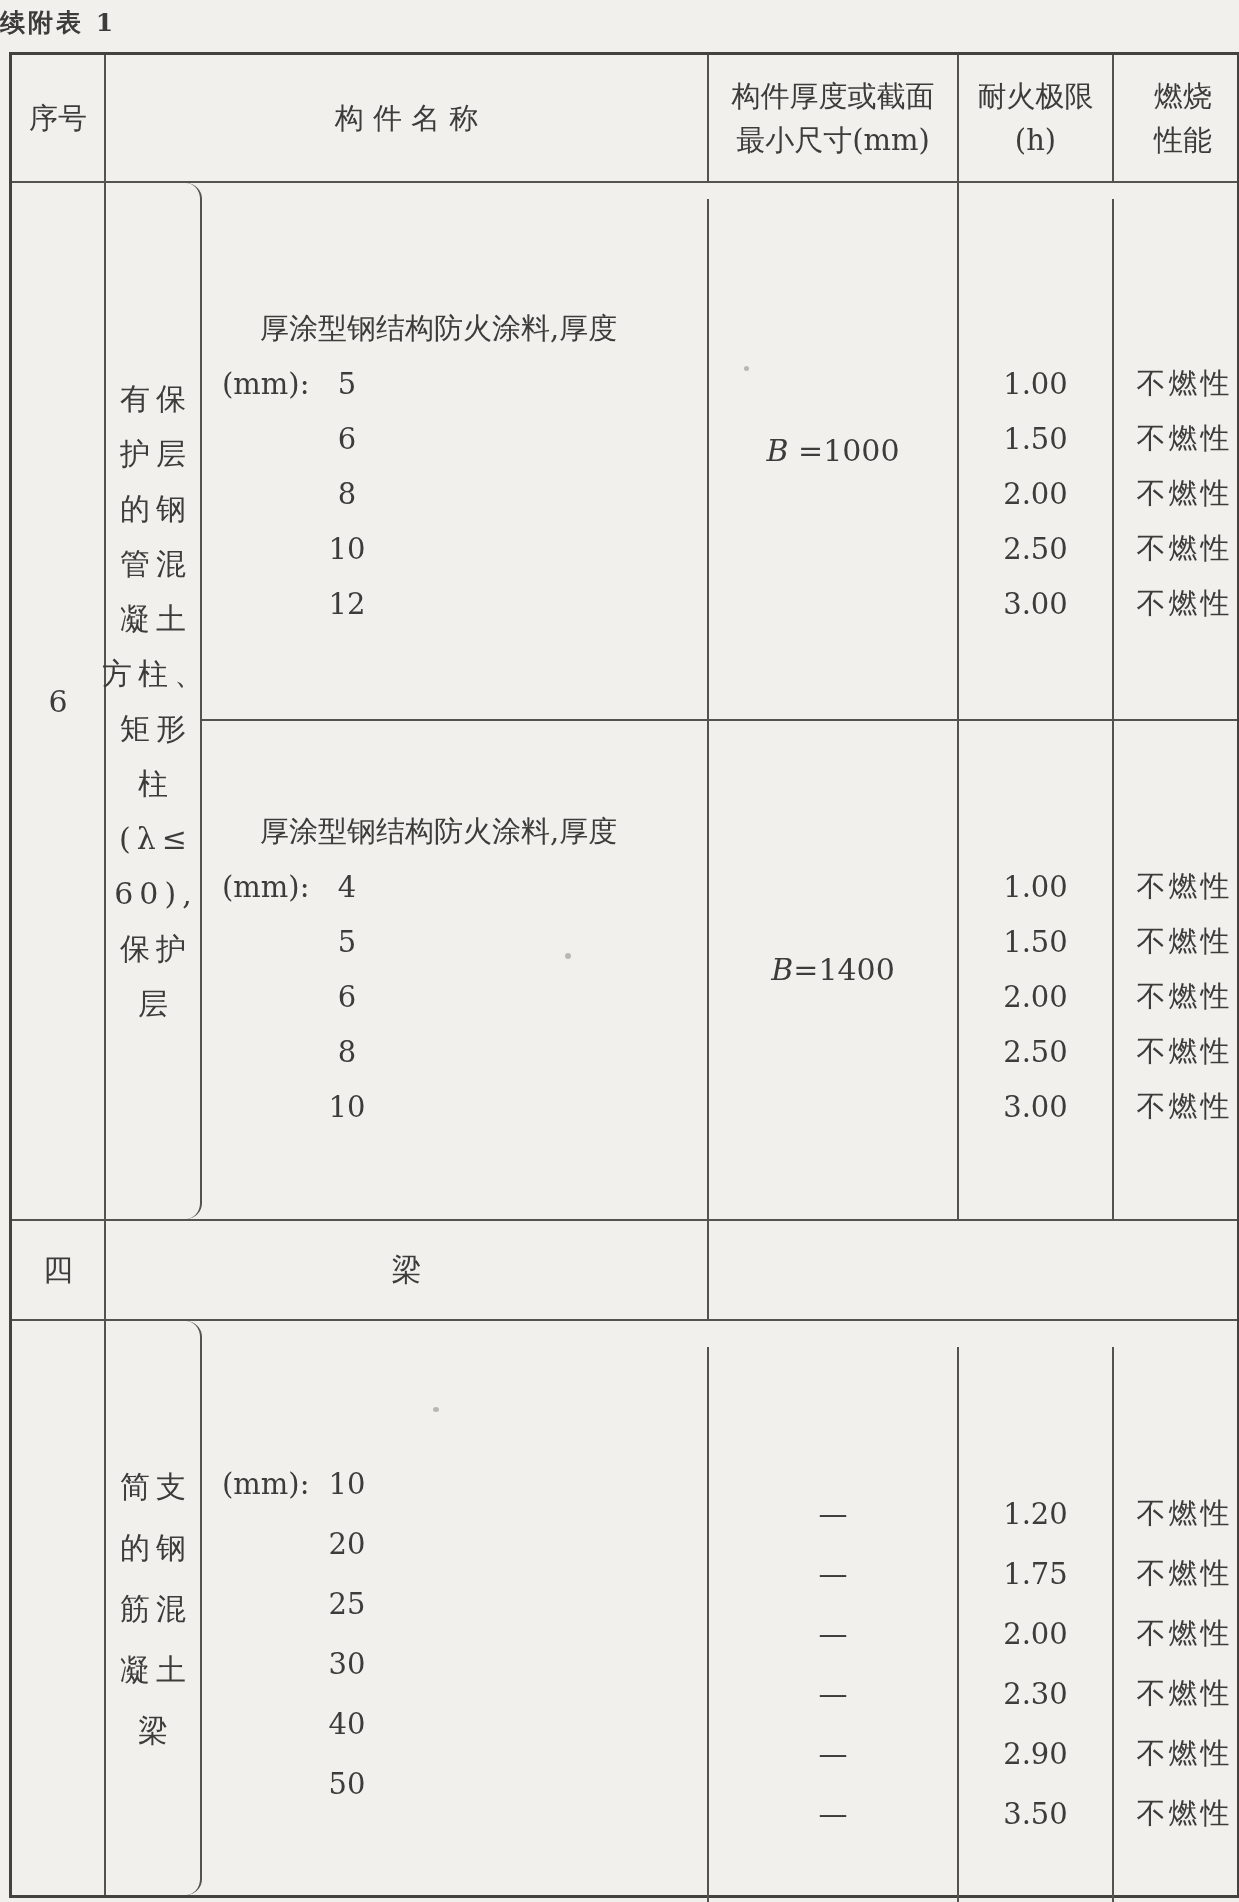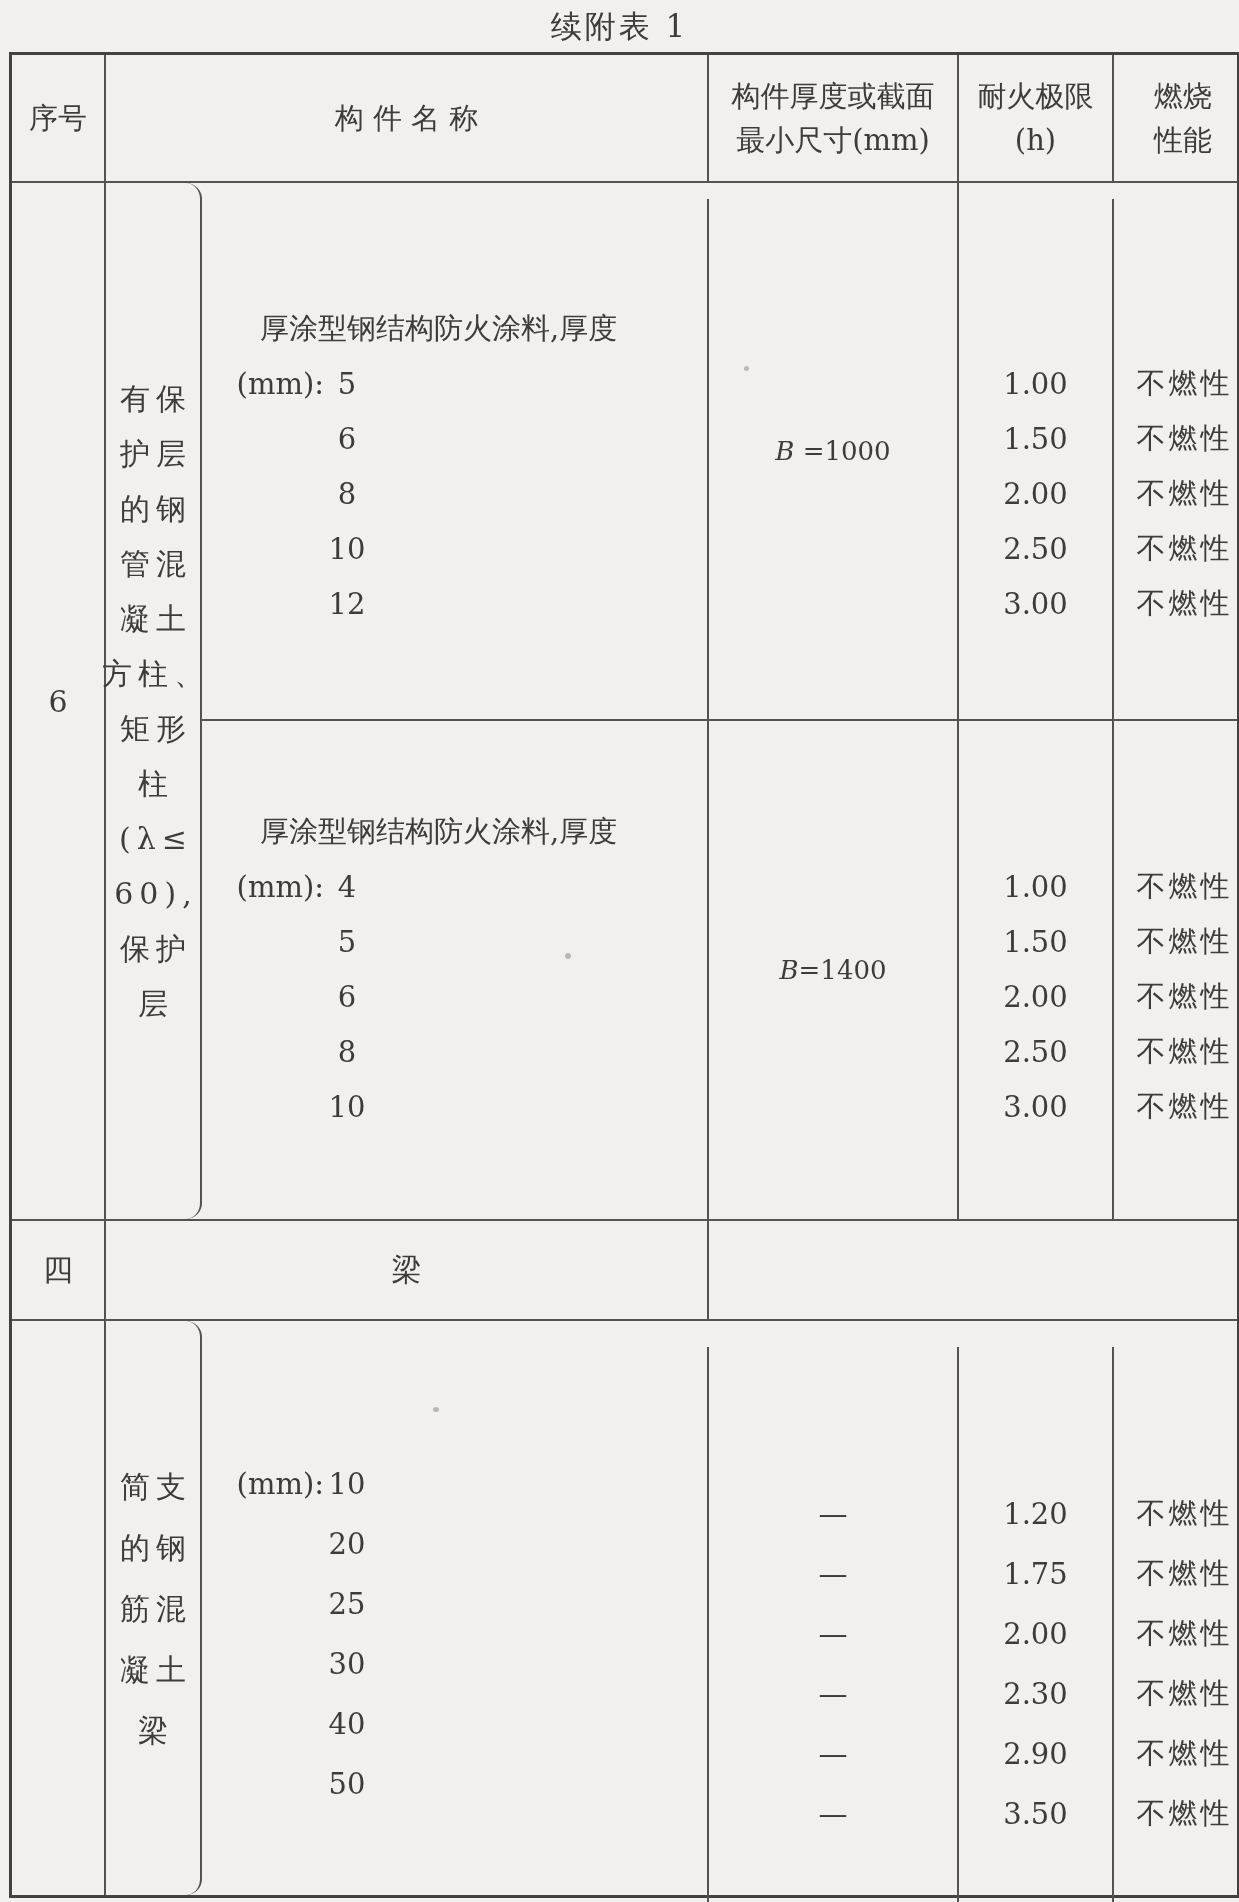--- a/index.html
+++ b/index.html
@@ -5,21 +5,21 @@
   html,body{margin:0;padding:0;}
   body{
     width:1239px;height:1902px;position:relative;
     background:#f1f0ed;
     font-family:"DejaVu Serif","Liberation Serif",serif;
     color:#3d3c3a;
     overflow:hidden;
   }
   .page-title{
     position:absolute;top:6px;left:0;width:100%;
-    text-align:center;font-size:31px;font-weight:normal;letter-spacing:3px;
+    text-align:left;font-size:25px;font-weight:bold;letter-spacing:3px;
   }
   .tbl{
     position:absolute;left:9px;top:52px;width:1225px;height:1840px;
     border:3px solid #44423f;box-sizing:content-box;background:transparent;
     display:flex;flex-direction:column;
   }
   .trow{display:flex;flex-direction:row;box-sizing:border-box;}
   .bb{border-bottom:2px solid #55534e;}
   .cell{box-sizing:border-box;position:relative;}
   .br{border-right:2px solid #55534e;}
@@ -48,25 +48,25 @@
   .rpart{flex:1;display:flex;flex-direction:column;}
   .block{display:flex;flex-direction:row;box-sizing:border-box;}
   .blockA{height:537px;}
   .blockB{height:501px;border-top:2px solid #55534e;}
   .colstack{display:flex;flex-direction:column;justify-content:center;}
   .shiftA{transform:translateY(16px);}
   .shiftBeam{transform:translateY(26px);}
   .line{height:55px;display:flex;align-items:center;font-size:29px;white-space:nowrap;}
   .rowbeam .line{height:60px;}
   .heading-line{padding-left:58px;}
-  .pfx{display:inline-block;width:102px;text-align:right;margin-left:20px;}
+  .pfx{display:inline-block;width:102px;text-align:left;margin-left:20px;}
   .num{display:inline-block;width:46px;text-align:center;}
   .cline{justify-content:center;text-align:center;}
   .comb{letter-spacing:3px;padding-left:3px;}
-  .sizeval{font-size:26px;text-align:center;}
+  .sizeval{font-size:30px;text-align:center;}
   .sizeval i{font-family:"DejaVu Serif","Liberation Serif",serif;font-style:italic;}
   .dash{font-size:29px;}
   .speck{position:absolute;background:#8a8884;border-radius:50%;opacity:.55;}
 </style>
 </head>
 <body>
 
 <div class="page-title">续附表 1</div>
 
 <div class="tbl">

